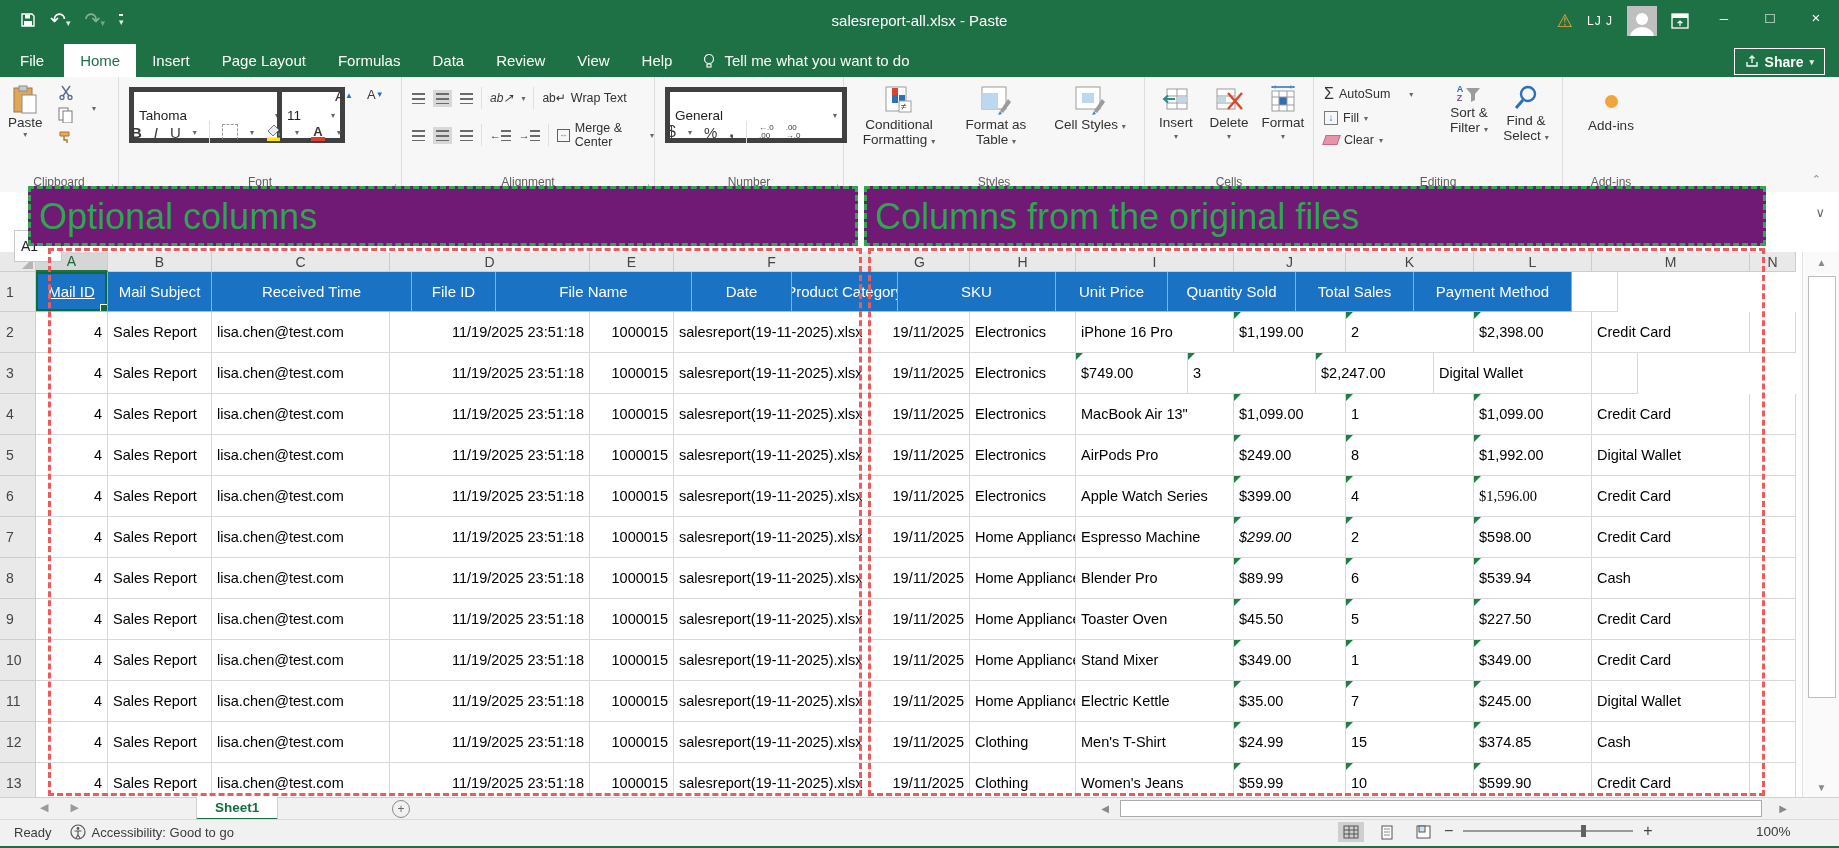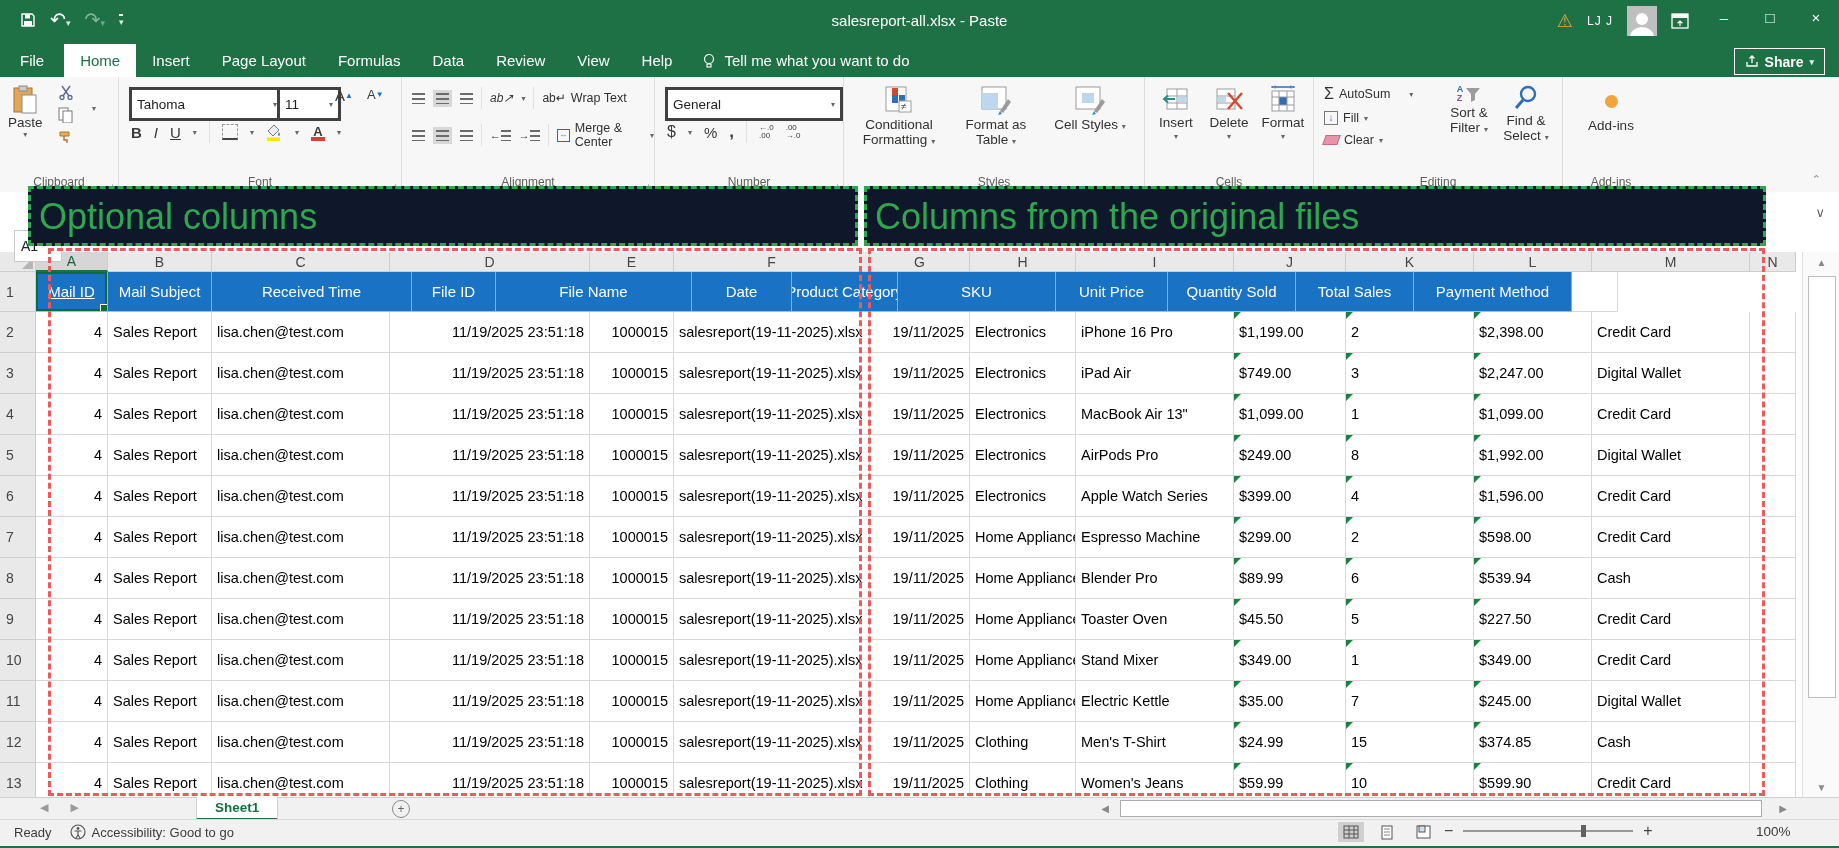--- a/index.html
+++ b/index.html
@@ -24,21 +24,21 @@
   .tellme{color:#fff;font-size:15px;display:flex;align-items:center;gap:8px;padding:0 14px;}
   .share{position:absolute;right:14px;top:4px;height:25px;border:1px solid #fff;color:#fff;font-size:14px;font-weight:bold;
          display:flex;align-items:center;gap:6px;padding:0 10px;}
   
   .ribbon{left:0;top:77px;width:1839px;height:115px;background:#F7F7F7;border-bottom:1px solid #DCDCDC;display:flex;}
   .rgroup{position:relative;border-right:1px solid #DEDEDE;height:100%;flex:0 0 auto;}
   .glabel{position:absolute;bottom:3px;left:0;width:100%;text-align:center;font-size:12px;color:#605E5C;}
   .launcher{position:absolute;bottom:3px;right:4px;font-size:10px;color:#8A8A8A;}
   .btncol{display:flex;flex-direction:column;align-items:center;}
   .rtext{font-size:13.5px;color:#323130;}
-  .combo{background:#fff;border:3px solid #404040;font-size:13.5px;color:#222;display:flex;align-items:center;justify-content:space-between;padding:3px 5px;height:22px;}
+  .combo{background:#fff;border:5px solid #404040;font-size:13.5px;color:#222;display:flex;align-items:center;justify-content:space-between;padding:12px 5px;height:22px;}
   .dd{font-size:8px;color:#666;}
   .mini{display:inline-flex;align-items:center;justify-content:center;font-size:14px;color:#3B3A39;}
   .pressed{background:#D8D8D8;}
   .lines{display:inline-block;width:13px;height:11px;background:repeating-linear-gradient(#6B6B6B 0 2px,transparent 2px 5px);}
   .lines.sm{width:10px;}
   .bigbtn{display:flex;flex-direction:column;align-items:center;justify-content:flex-start;gap:2px;padding-top:6px;height:84px;}
   .bigbtn .rtext{text-align:center;line-height:15px;}
   .eb{font-size:12.5px;color:#323130;display:flex;align-items:center;gap:5px;}
   
   .fstrip{left:0;top:192px;width:1839px;height:60px;background:#fff;border-bottom:1px solid #D8D8D8;}
@@ -83,21 +83,21 @@
   .sb-left{left:14px;top:824px;display:flex;align-items:center;gap:18px;font-size:13px;color:#3B3B3B;}
   .viewbtns{left:1338px;top:822px;display:flex;gap:10px;}
   .vb{width:26px;height:20px;display:flex;align-items:center;justify-content:center;}
   .vb.active{background:#CFCFCF;}
   .zoomctl{left:1444px;top:822px;display:flex;align-items:center;gap:10px;color:#444;}
   .ztrack{width:170px;height:2px;background:#9A9A9A;position:relative;}
   .zhandle{position:absolute;left:118px;top:-5px;width:5px;height:12px;background:#616161;}
   .zoompct{left:1756px;top:824px;font-size:13.5px;color:#3B3B3B;}
   .bottomedge{left:0;top:846px;width:1839px;height:2px;background:#1E7145;}
   
-  .greenbox{background:#0f172a;border:3px dashed #2EA84E;box-sizing:border-box;z-index:6;}
+  .greenbox{background:#701a75;border:3px dashed #2EA84E;box-sizing:border-box;z-index:6;}
   .greenlabel{color:#2EA84E;font-size:36px;line-height:40px;padding:8px 0 0 8px;white-space:nowrap;overflow:hidden;}
   .redbox{border:3px dashed #EC5B5B;box-sizing:border-box;z-index:7;background:transparent;pointer-events:none;}
 </style>
 </head>
 <body>
 
 <div class="abs titlebar">
   <div class="abs qat">
     <span class="mini">
       <svg width="16" height="16" viewBox="0 0 16 16">
@@ -482,21 +482,20 @@
     <div class="grow" style="height: 41px;">
       <div class="rh" style="width: 36px;">3</div>
       <div class="cell right" style="width: 72px;">4</div>
       <div class="cell" style="width: 104px;">Sales Report</div>
       <div class="cell" style="width: 178px;">lisa.chen@test.com</div>
       <div class="cell right" style="width: 200px;">11/19/2025 23:51:18</div>
       <div class="cell right" style="width: 84px;">1000015</div>
       <div class="cell" style="width: 196px;">salesreport(19-11-2025).xlsx</div>
       <div class="cell right" style="width: 100px;">19/11/2025</div>
       <div class="cell" style="width: 106px;">Electronics</div>
-      <div class="cell" style="width: 158px;">iPad Air</div>
       <div class="cell tri" style="width: 112px;">$749.00</div>
       <div class="cell tri" style="width: 128px;">3</div>
       <div class="cell tri" style="width: 118px;">$2,247.00</div>
       <div class="cell" style="width: 158px;">Digital Wallet</div>
       <div class="cell" style="width: 46px;"></div>
     </div>
     <div class="grow" style="height: 41px;">
       <div class="rh" style="width: 36px;">4</div>
       <div class="cell right" style="width: 72px;">4</div>
       <div class="cell" style="width: 104px;">Sales Report</div>
@@ -536,36 +535,36 @@
       <div class="cell" style="width: 104px;">Sales Report</div>
       <div class="cell" style="width: 178px;">lisa.chen@test.com</div>
       <div class="cell right" style="width: 200px;">11/19/2025 23:51:18</div>
       <div class="cell right" style="width: 84px;">1000015</div>
       <div class="cell" style="width: 196px;">salesreport(19-11-2025).xlsx</div>
       <div class="cell right" style="width: 100px;">19/11/2025</div>
       <div class="cell" style="width: 106px;">Electronics</div>
       <div class="cell" style="width: 158px;">Apple Watch Series</div>
       <div class="cell tri" style="width: 112px;">$399.00</div>
       <div class="cell tri" style="width: 128px;">4</div>
-      <div class="cell tri" style="width: 118px;">$1,596.00</div>
+      <div class="cell tri" style="width: 118px; font-family: Liberation Serif, serif;">$1,596.00</div>
       <div class="cell" style="width: 158px;">Credit Card</div>
       <div class="cell" style="width: 46px;"></div>
     </div>
     <div class="grow" style="height: 41px;">
       <div class="rh" style="width: 36px;">7</div>
       <div class="cell right" style="width: 72px;">4</div>
       <div class="cell" style="width: 104px;">Sales Report</div>
       <div class="cell" style="width: 178px;">lisa.chen@test.com</div>
       <div class="cell right" style="width: 200px;">11/19/2025 23:51:18</div>
       <div class="cell right" style="width: 84px;">1000015</div>
       <div class="cell" style="width: 196px;">salesreport(19-11-2025).xlsx</div>
       <div class="cell right" style="width: 100px;">19/11/2025</div>
       <div class="cell" style="width: 106px;">Home Appliances</div>
       <div class="cell" style="width: 158px;">Espresso Machine</div>
-      <div class="cell tri" style="width: 112px;">$299.00</div>
+      <div class="cell tri" style="width: 112px; font-style: italic;">$299.00</div>
       <div class="cell tri" style="width: 128px;">2</div>
       <div class="cell tri" style="width: 118px;">$598.00</div>
       <div class="cell" style="width: 158px;">Credit Card</div>
       <div class="cell" style="width: 46px;"></div>
     </div>
     <div class="grow" style="height: 41px;">
       <div class="rh" style="width: 36px;">8</div>
       <div class="cell right" style="width: 72px;">4</div>
       <div class="cell" style="width: 104px;">Sales Report</div>
       <div class="cell" style="width: 178px;">lisa.chen@test.com</div>

